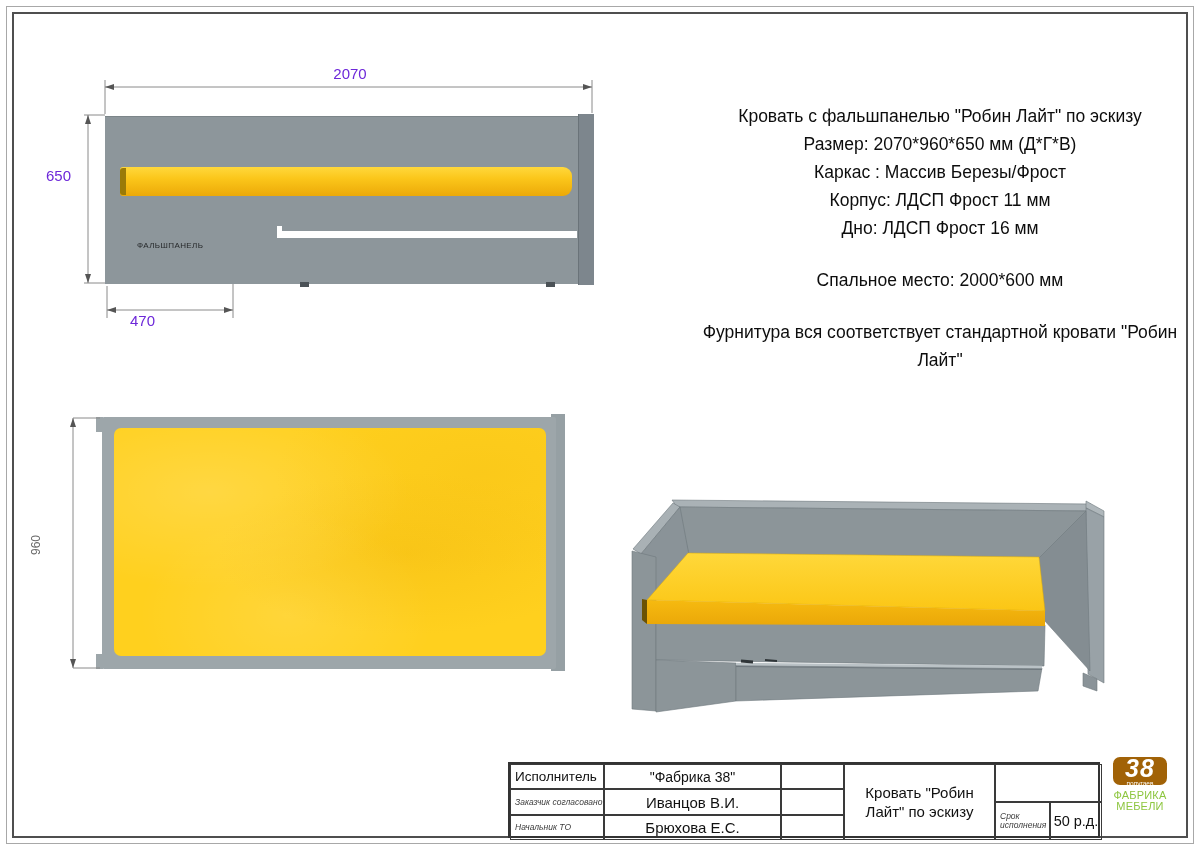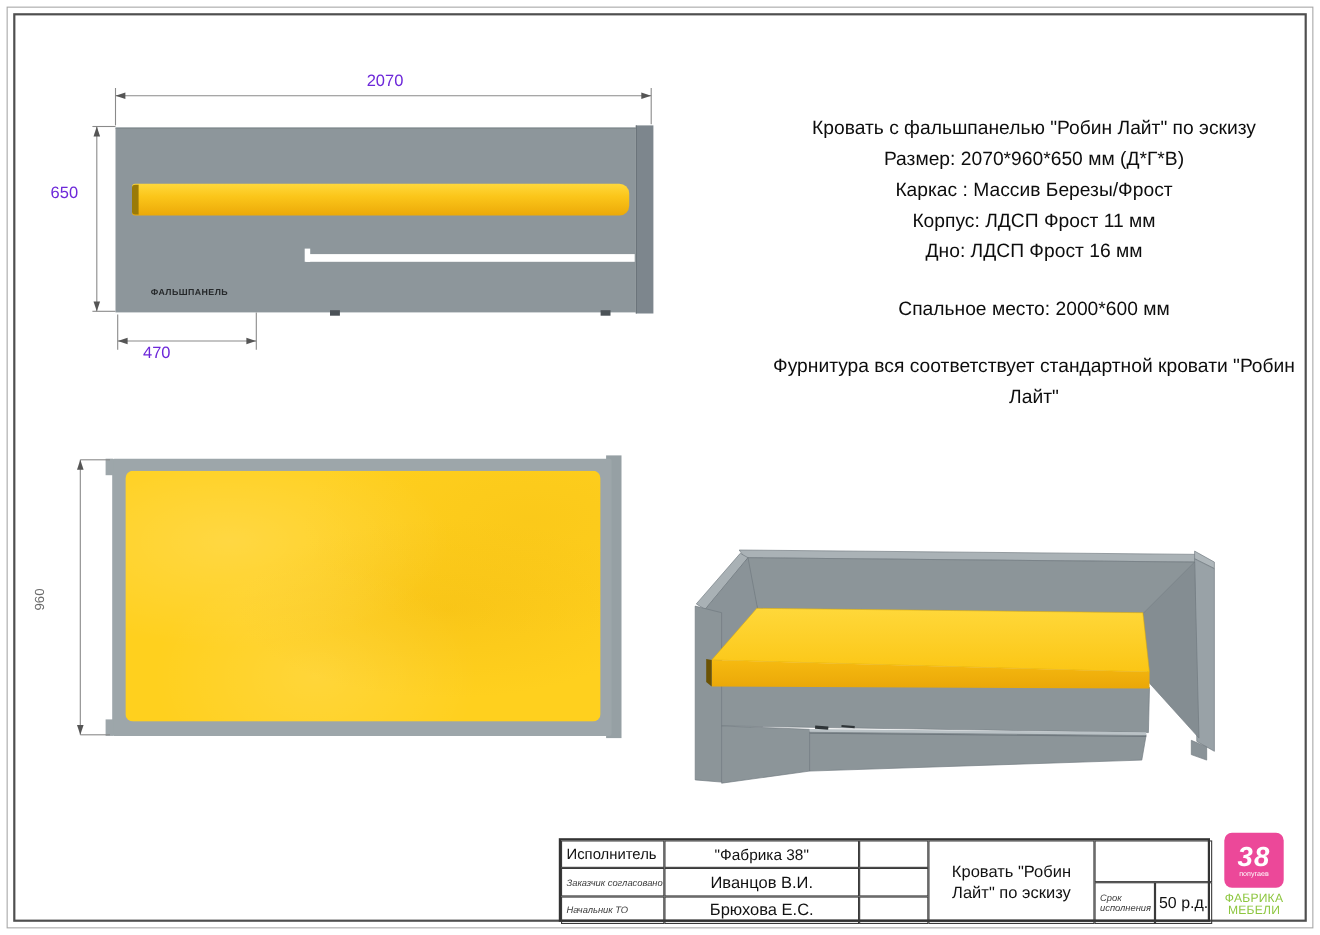--- a/index.html
+++ b/index.html
@@ -16,21 +16,21 @@
   
   .fv-body{left:105px;top:116px;width:473px;height:167px;background:#8D969B;border-top:1px solid #7c8589;}
   .fv-post{left:578px;top:114px;width:15px;height:171px;background:#7D868D;border-left:1px solid #6a7379;}
   .fv-bar{left:120px;top:167px;width:452px;height:29px;border-radius:3px 9px 9px 3px;
           background:linear-gradient(180deg,#ffd83c 0%,#fbc61a 40%,#eca908 100%);}
   .fv-bar::before{content:"";position:absolute;left:0;top:1px;width:6px;height:27px;
           background:#9a7a08;border-radius:3px 0 0 3px;}
   .fv-slot{left:278px;top:231px;width:299px;height:7px;background:#ffffff;}
   .fv-slot::before{content:"";position:absolute;left:-1px;top:-5px;width:5px;height:12px;background:#ffffff;}
   .fv-foot{width:9px;height:5px;background:#4b5257;top:282px;}
-  .fv-label{left:137px;top:261px;font-size:8px;letter-spacing:.4px;color:#26292b;font-weight:bold;}
+  .fv-label{left:137px;top:241px;font-size:8px;letter-spacing:.4px;color:#26292b;}
 
   
   .dim{color:#6d28d9;font-size:15px;}
   .dim-2070{left:300px;top:65px;width:100px;text-align:center;}
   .dim-650{left:46px;top:167px;}
   .dim-470{left:130px;top:312px;width:80px;text-align:left;}
   .dim-960{left:14px;top:538px;width:44px;text-align:center;font-size:12px;color:#6a6a6a;
            transform:rotate(-90deg);}
 
   
@@ -64,21 +64,21 @@
   .c-e1{left:271px;top:0;width:63px;height:25px;}
   .c-e2{left:271px;top:25px;width:63px;height:26px;}
   .c-e3{left:271px;top:51px;width:63px;height:25px;}
   .c-prod{left:334px;top:0;width:151px;height:76px;font-size:15px;text-align:center;line-height:19px;padding:0 6px;}
   .c-rtop{left:485px;top:0;width:107px;height:38px;}
   .c-srok{left:485px;top:38px;width:55px;height:38px;padding-left:3px;}
   .c-term{left:540px;top:38px;width:52px;height:38px;font-size:14.5px;text-align:center;}
 
   
   .logo{left:1112px;top:757px;width:56px;text-align:center;}
-  .logo-square{width:54px;height:50px;margin:0 auto;background:#ec4899;border-radius:7px;color:#fff;
+  .logo-square{width:54px;height:28px;margin:0 auto;background:#a16207;border-radius:7px;color:#fff;
                display:flex;flex-direction:column;align-items:center;justify-content:center;}
   .logo-num{font-weight:bold;font-size:25px;line-height:24px;letter-spacing:1px;font-style:italic;}
   .logo-sub{font-size:6.5px;line-height:7px;}
   .logo-brand{color:#8DC63F;font-weight:normal;font-size:11px;line-height:11px;margin-top:5px;letter-spacing:.2px;}
 
   svg{position:absolute;left:0;top:0;}
 </style>
 </head>
 <body>
 

